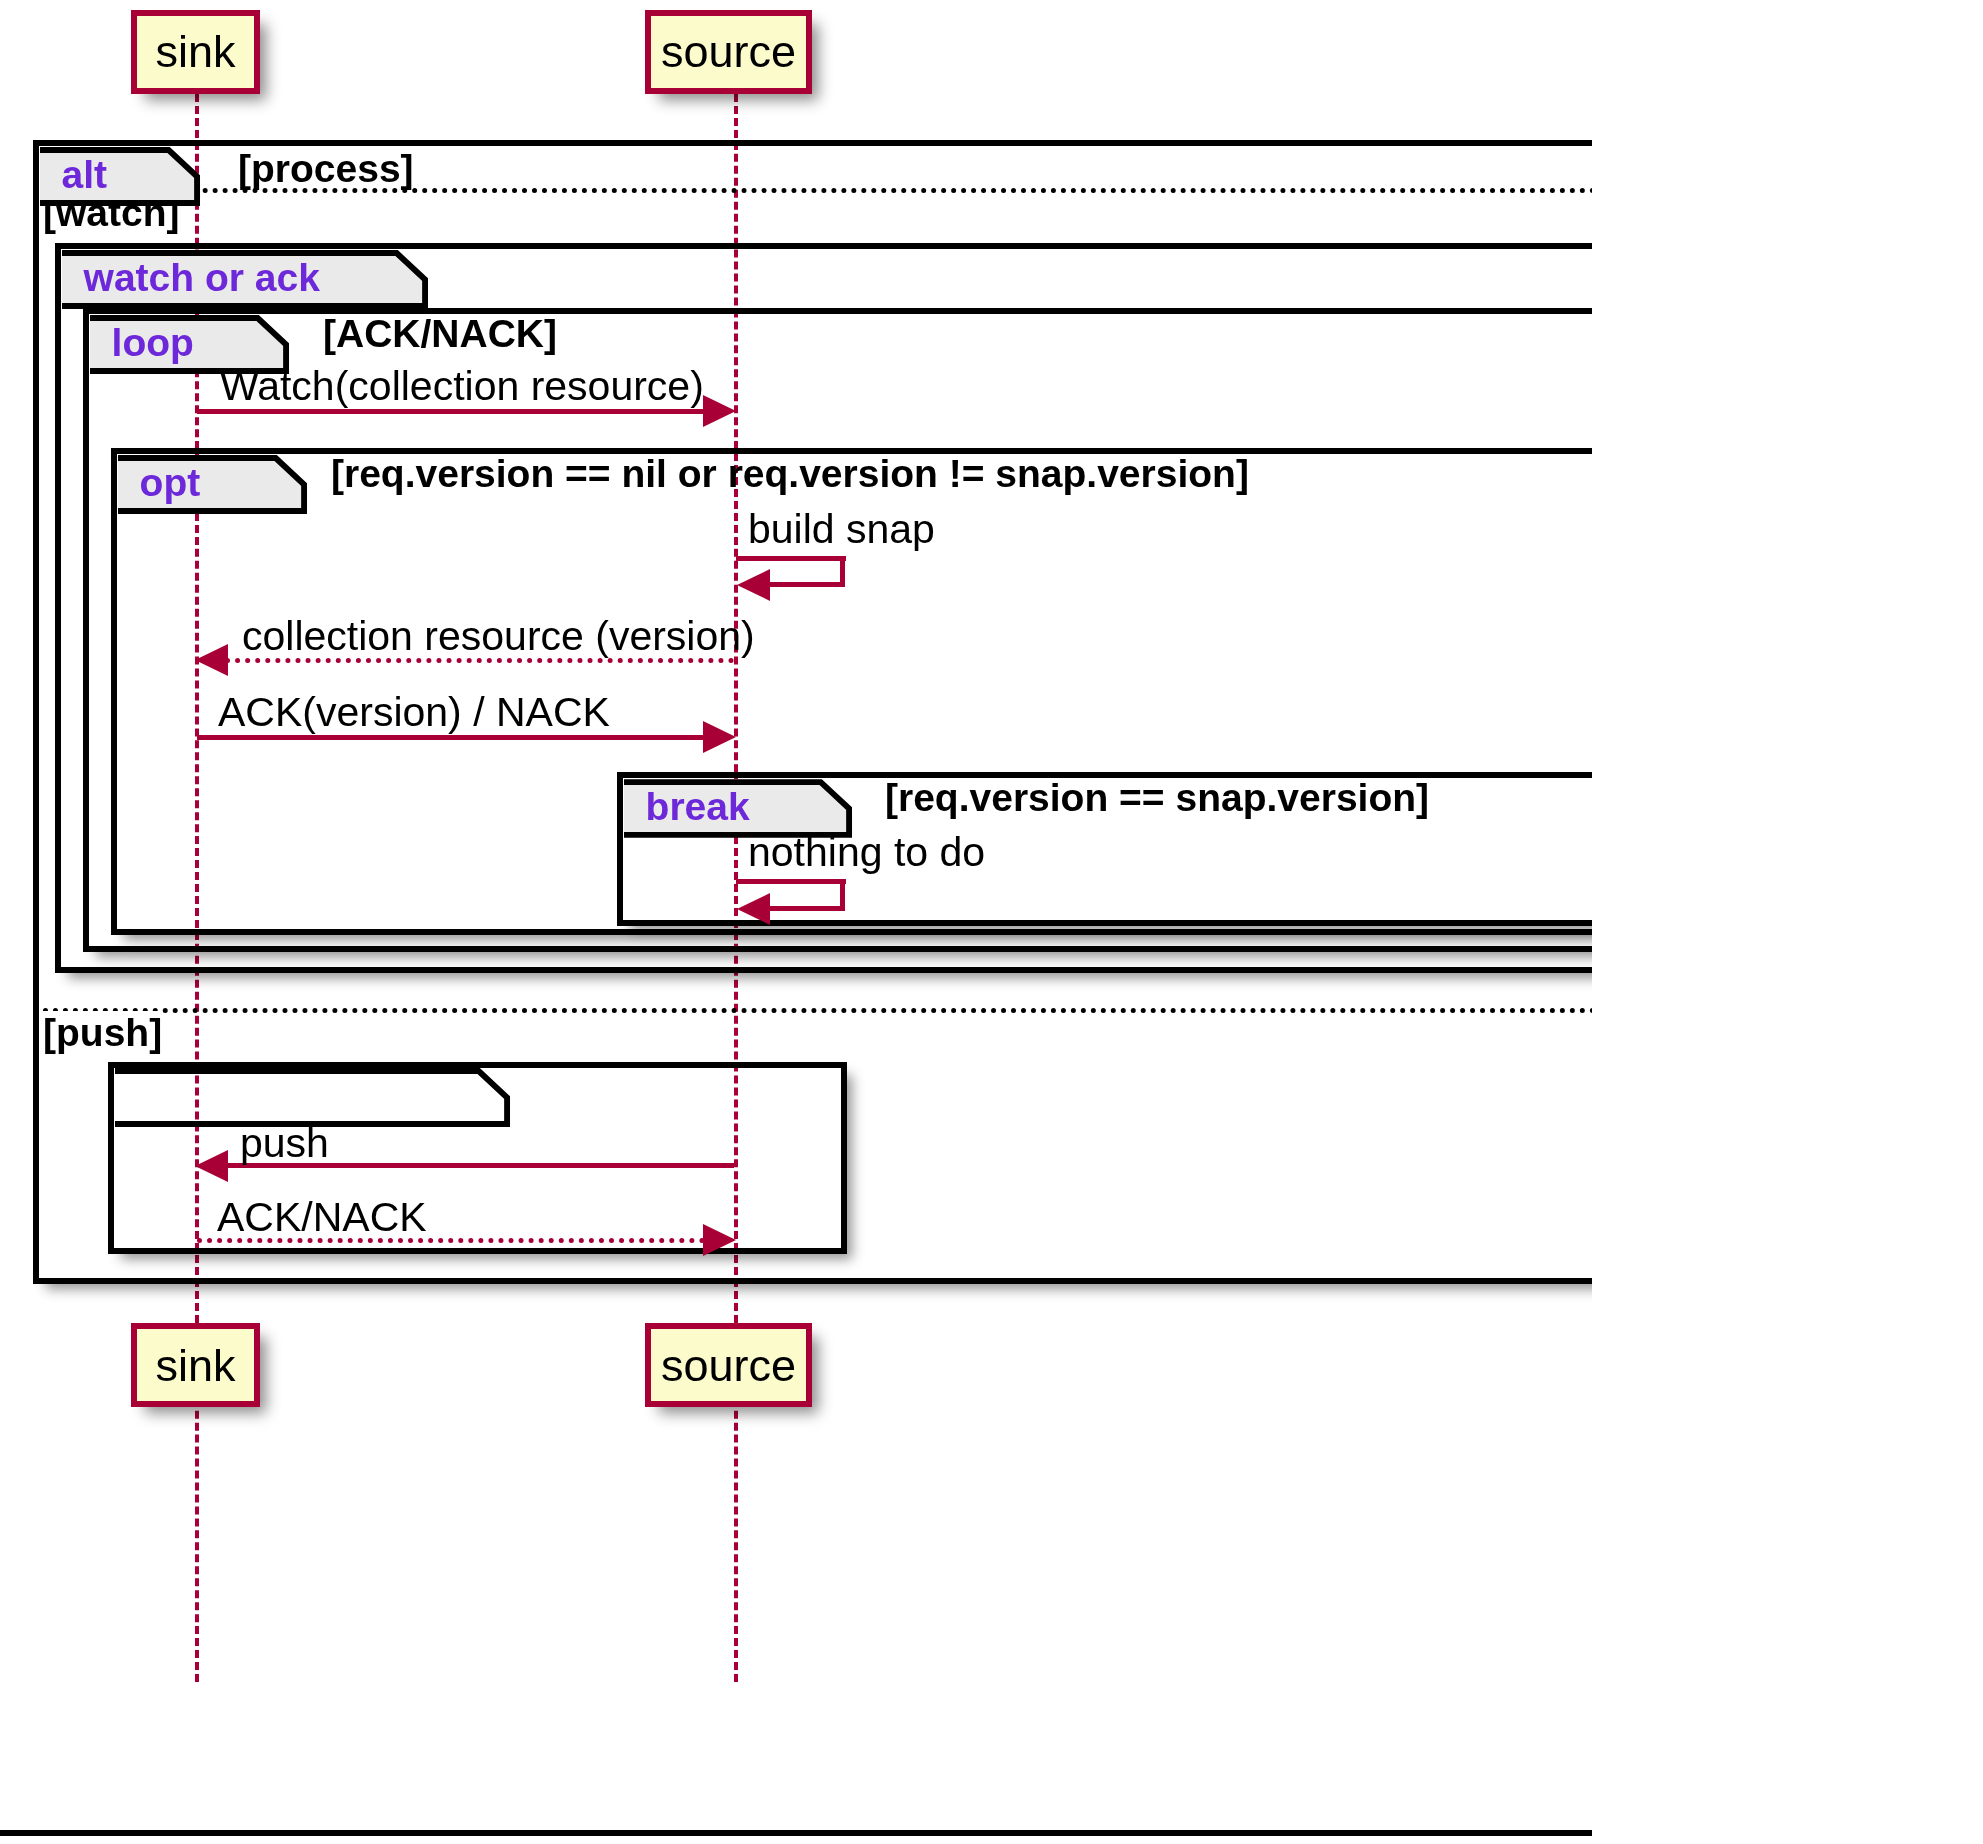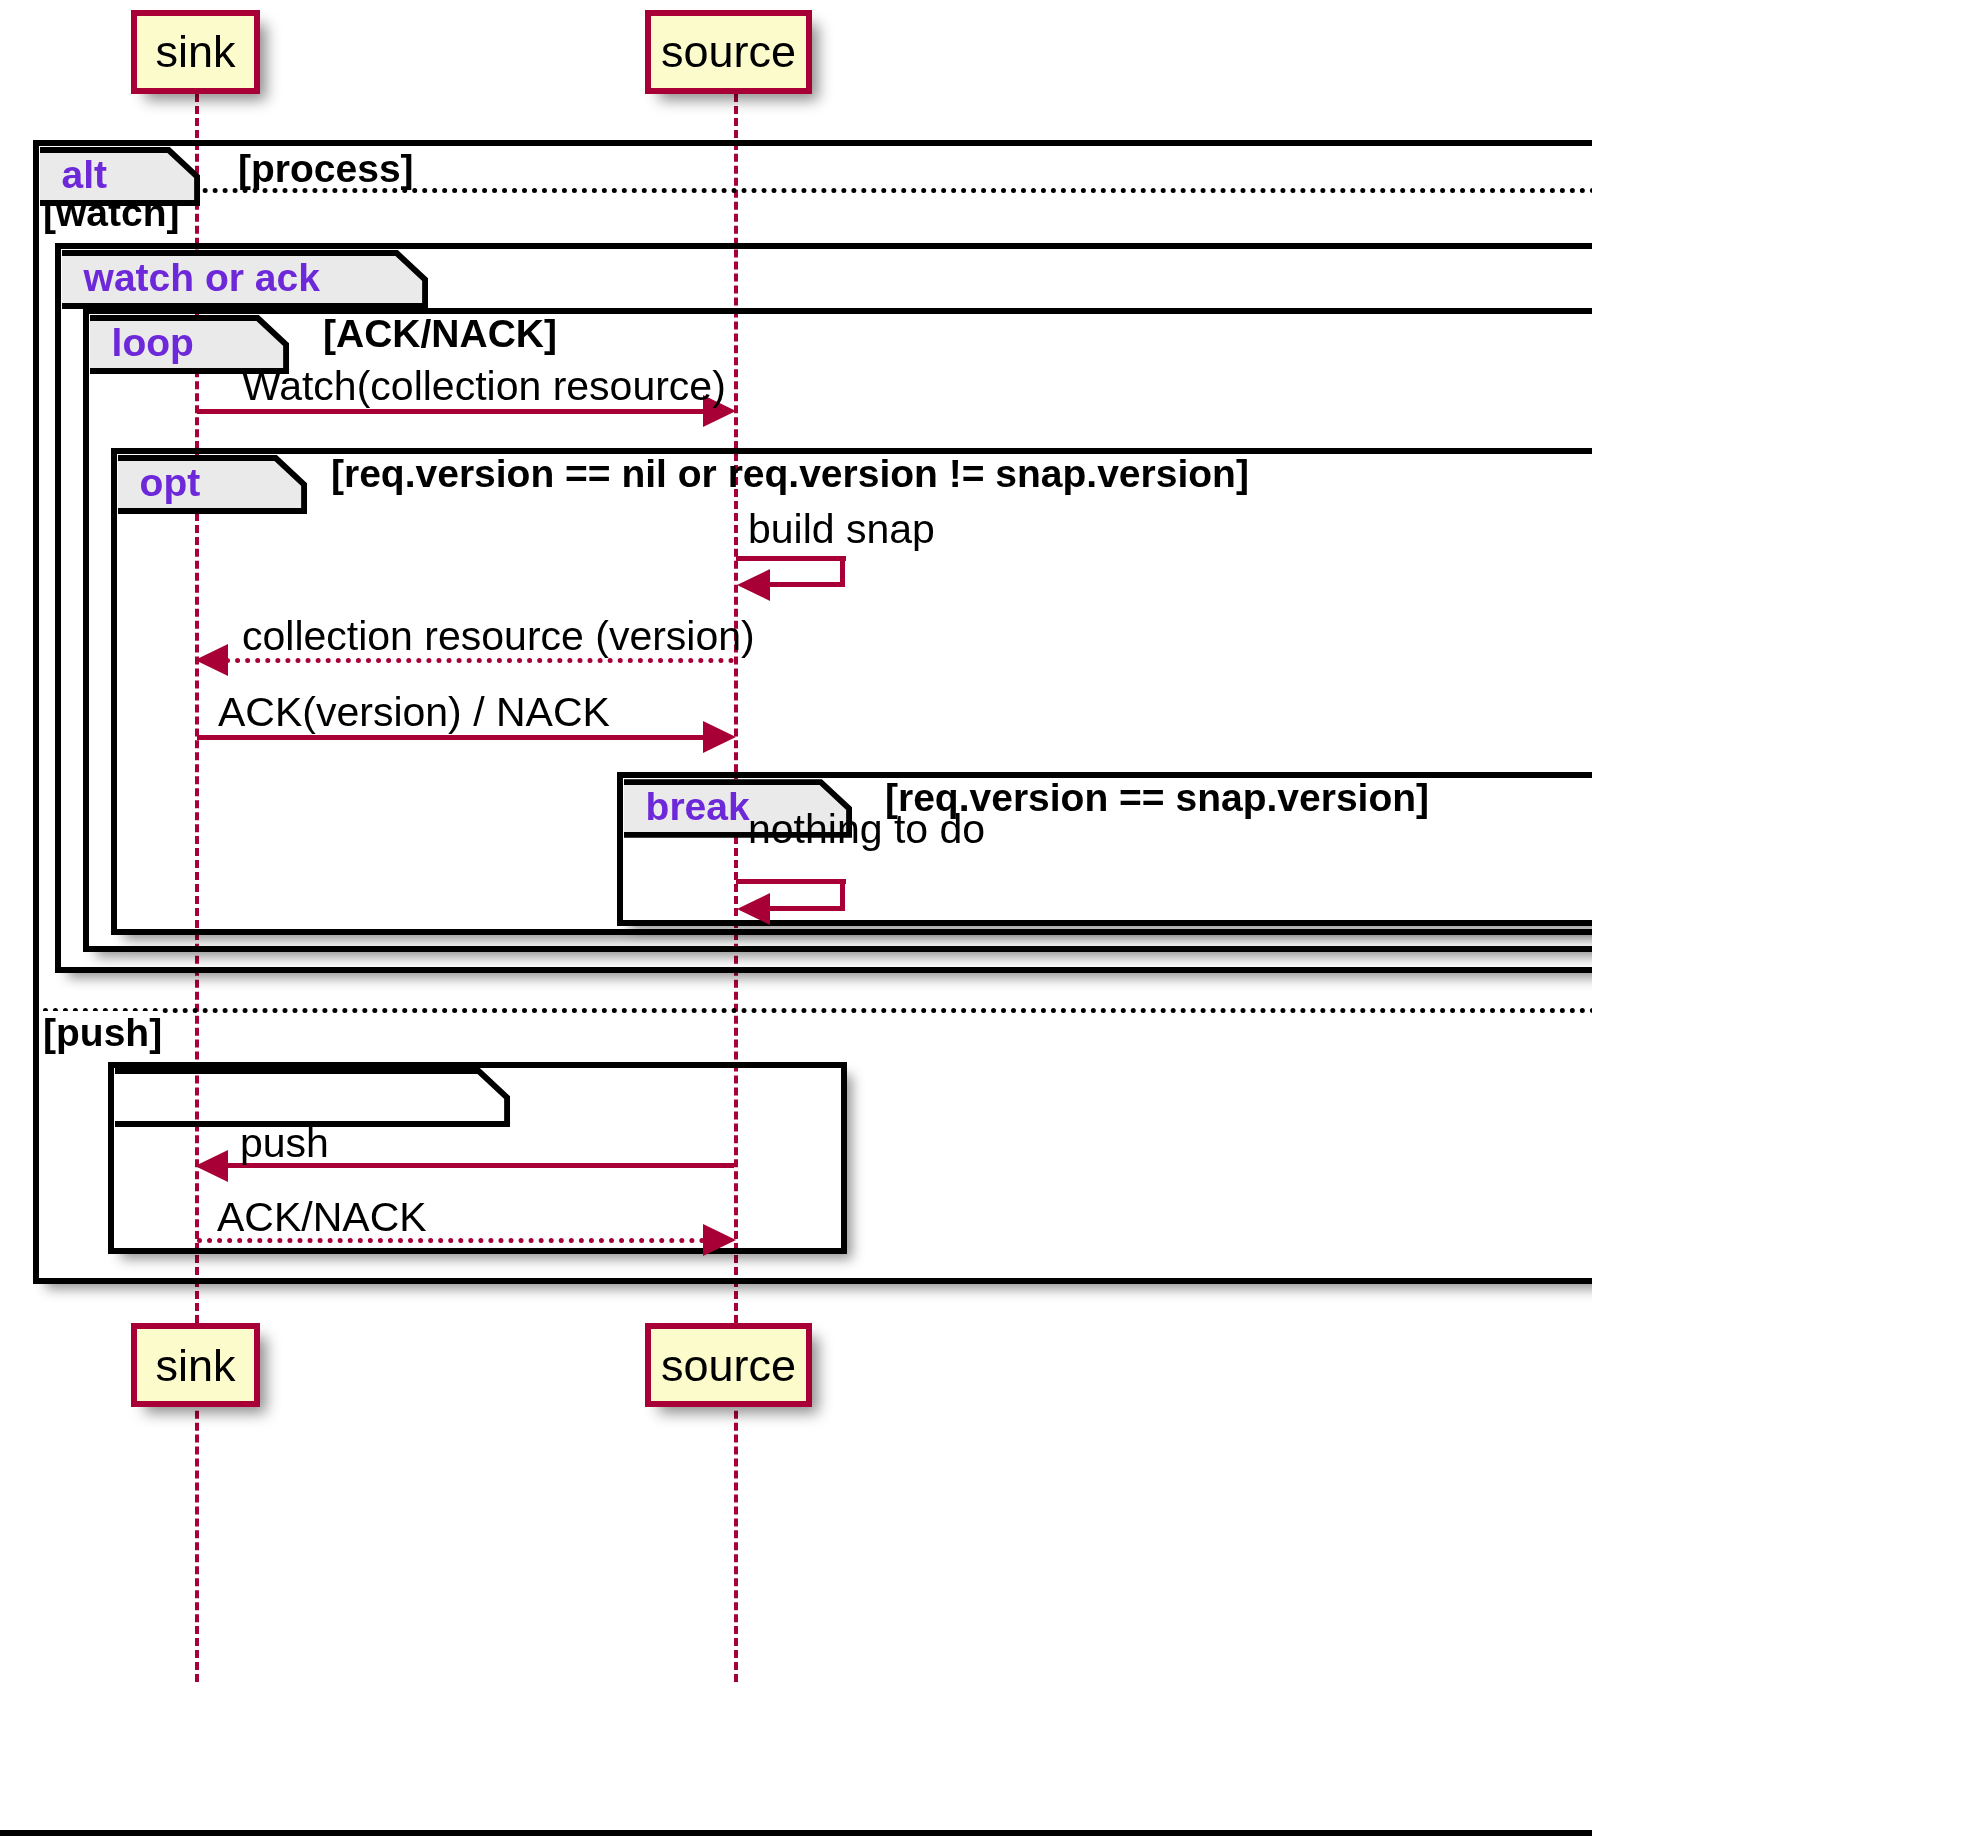--- a/index.html
+++ b/index.html
@@ -192,21 +192,21 @@
   <div class="frag-tab" style="left: 90px; top: 315px; width: 196px; height: 55px; background: rgb(234, 234, 234);">
     <span>loop</span>
   </div>
   <svg class="frag-tab-border" style="left:90px; top:315px;" width="200" height="59" viewBox="0 0 204 60">
     <path d="M0,3 L171,3 L200,30 L200,57 L0,57" fill="none" stroke="#000000" stroke-width="6"></path>
   </svg>
   <div class="frag-cond" style="left:323px; top:312px;">
     <span>[ACK/NACK]</span>
   </div>
 
-  <div class="msg-label" style="left:220px; top:363px;margin-left:22px;">
+  <div class="msg-label" style="left:220px; top:363px;">
     <span>Watch(collection resource)</span>
   </div>
   <div class="msg-line" style="left: 197px; top: 409px; width: 518px; border-top-color: rgb(168, 0, 54);"></div>
   <div class="arrow-r" style="left: 703px; top: 395px; border-left-color: rgb(168, 0, 54);"></div>
 
   <div class="frag" style="left: 111px; top: 448px; width: 1732px; height: 487px; border-color: rgb(0, 0, 0);"></div>
   <div class="frag-tab" style="left: 118px; top: 455px; width: 186px; height: 55px; background: rgb(234, 234, 234);">
     <span>opt</span>
   </div>
   <svg class="frag-tab-border" style="left:118px; top:455px;" width="190" height="59" viewBox="0 0 194 60">
@@ -240,21 +240,21 @@
   <div class="frag-tab" style="left: 624px; top: 779px; width: 225px; height: 55px; background: rgb(234, 234, 234);">
     <span>break</span>
   </div>
   <svg class="frag-tab-border" style="left:624px; top:779px;" width="229" height="59" viewBox="0 0 234 60">
     <path d="M0,3 L201,3 L230,30 L230,57 L0,57" fill="none" stroke="#000000" stroke-width="6"></path>
   </svg>
   <div class="frag-cond" style="left:885px; top:776px;">
     <span>[req.version == snap.version]</span>
   </div>
 
-  <div class="msg-label" style="left:748px; top:806px;text-align:center;">
+  <div class="msg-label" style="left:748px; top:829px;text-align:center;">
     <span>nothing to do</span>
   </div>
   <div class="self-top" style="left: 736px; top: 879px; width: 110px; border-top-color: rgb(168, 0, 54);"></div>
   <div class="self-right" style="left: 840px; top: 879px; height: 29px; border-left-color: rgb(168, 0, 54);"></div>
   <div class="self-bot" style="left: 770px; top: 906px; width: 75px; border-top-color: rgb(168, 0, 54);"></div>
   <div class="arrow-l" style="left: 737px; top: 893px; border-right-color: rgb(168, 0, 54);"></div>
 
   <div class="alt-sep" style="left:33px; top:1008px; width:1923px;"></div>
   <div class="alt-guard" style="left:43px; top:1011px;">
     <span>[push]</span>

